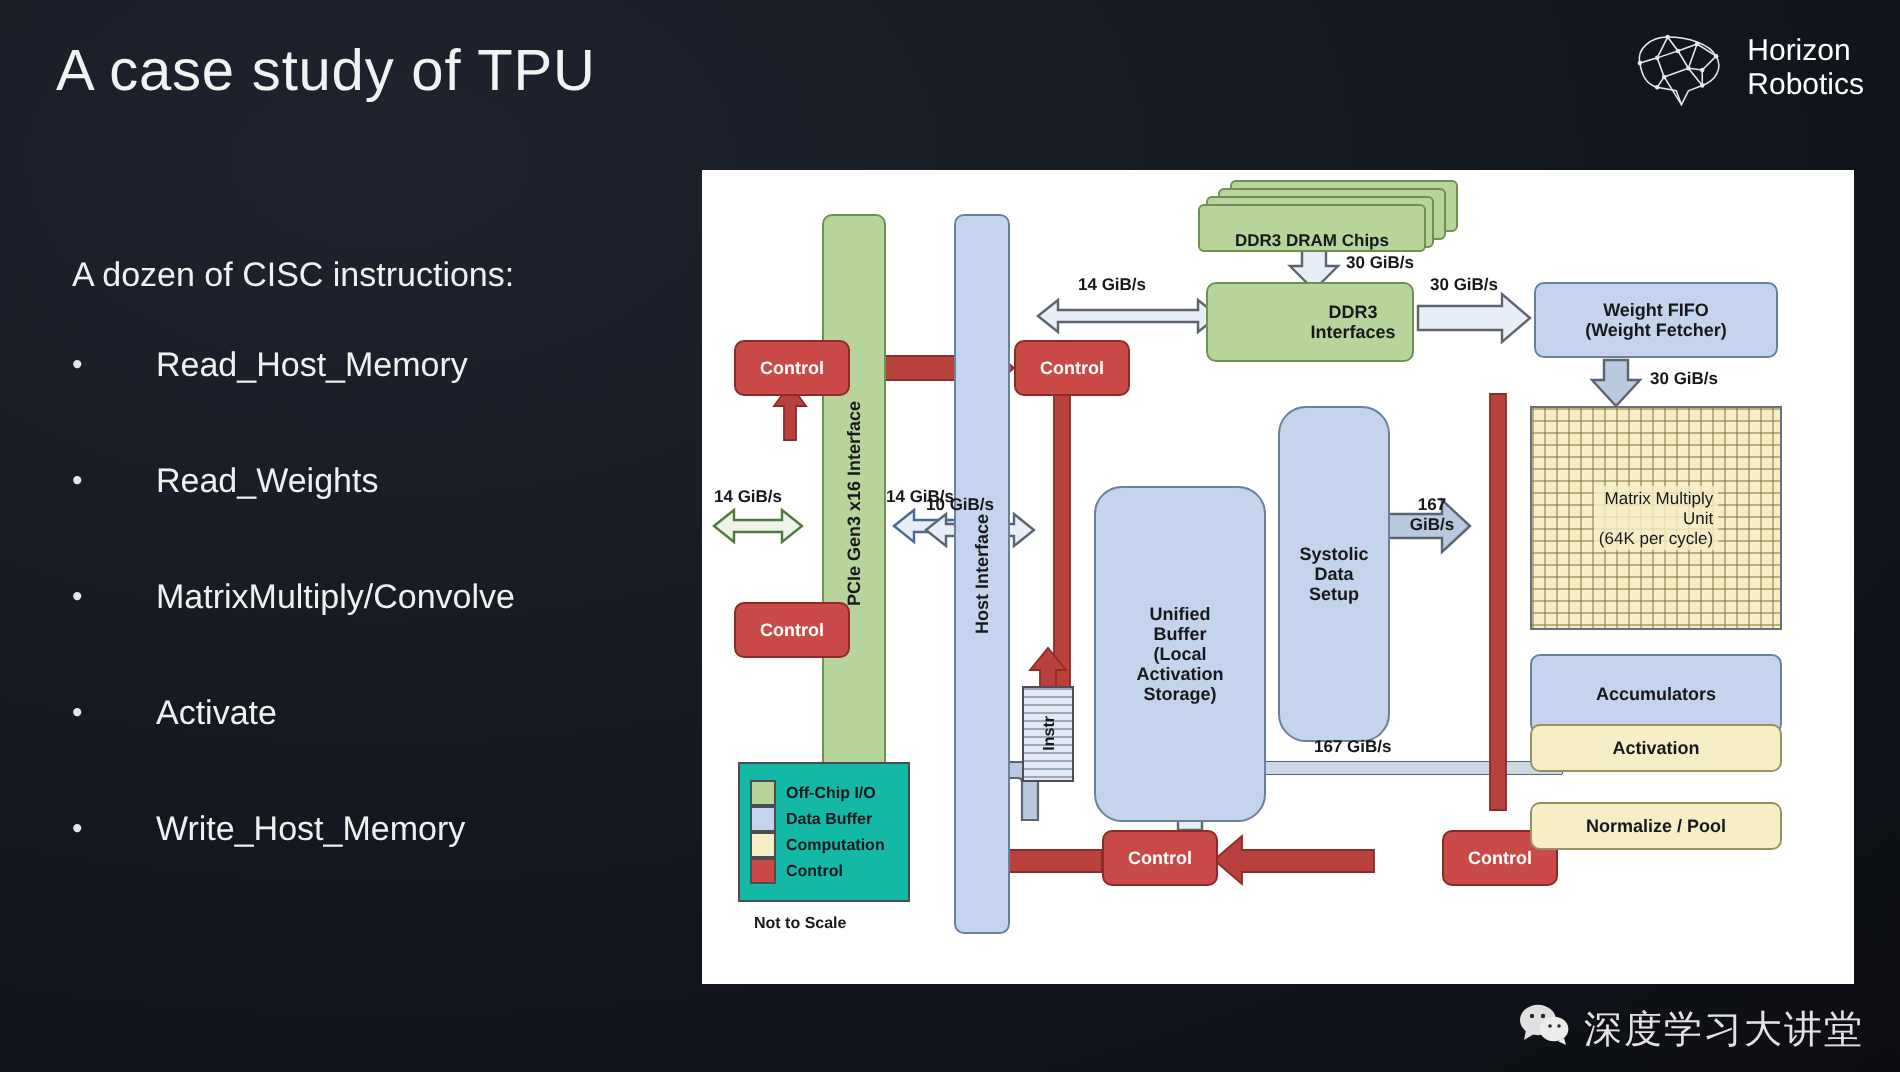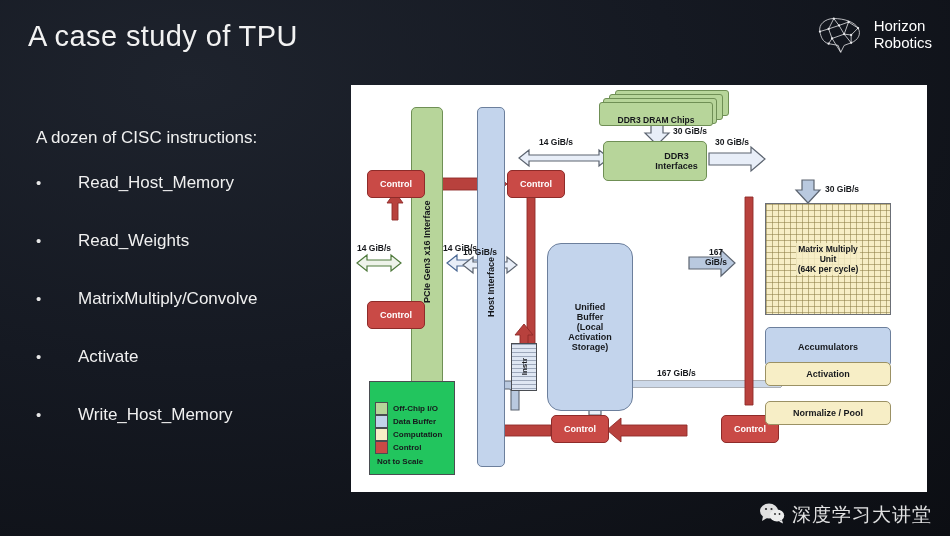--- a/index.html
+++ b/index.html
@@ -78,38 +78,38 @@
     position:absolute;background:#b7d59a;border:1px solid #6f8f55;border-radius:3px;
   }
 
   
   .mmu{
     position:absolute;box-sizing:border-box;
     border:1px solid #6b6f76;background:#f7eec6;
     background-image:
       repeating-linear-gradient(to right, rgba(140,125,70,.55) 0 1px, transparent 1px 6px),
       repeating-linear-gradient(to bottom, rgba(140,125,70,.55) 0 1px, transparent 1px 6px);
-    display:flex;align-items:center;justify-content:center;text-align:center;
-    font-size:8.5px;font-weight:bold;color:#16181c;line-height:1.2;
+    display:flex;align-items:center;justify-content:center;text-align:right;
+    font-size:8.5px;font-weight:normal;color:#16181c;line-height:1.2;
   }
   .mmu span{background:rgba(247,238,198,.82);padding:1px 2px;}
 
   
   .instr{
     position:absolute;box-sizing:border-box;
     border:1px solid #4a4d52;background:#dfe7f3;
     background-image:repeating-linear-gradient(to bottom, rgba(90,105,130,.5) 0 1px, transparent 1px 4px);
     display:flex;align-items:center;justify-content:center;
   }
   .instr b{font-size:8px;writing-mode:vertical-rl;transform:rotate(180deg);color:#16181c;}
 
   
   .legend{
-    position:absolute;box-sizing:border-box;border:1px solid #4a4d52;background:#22c55e;
-    padding:20px 5px;
+    position:absolute;box-sizing:border-box;border:1px solid #4a4d52;background:#14b8a6;
+    padding:8px 5px;
   }
   .lg-row{display:flex;align-items:center;height:13px;}
   .sw{width:11px;height:11px;border:1px solid #4a4d52;margin-right:5px;flex:0 0 11px;}
   .lg-row span{font-size:8px;font-weight:bold;color:#16181c;}
   .nts{position:absolute;font-size:8px;font-weight:bold;color:#16181c;}
 
   
   .wm{
     position:absolute;right:18px;bottom:8px;display:flex;align-items:center;gap:7px;
     opacity:.92;
@@ -282,20 +282,24 @@
         <div class="dram-card" style="left:0px;top:12px;width:112px;height:22px;display:flex;align-items:flex-end;justify-content:center;">
           <span style="font-size:8.5px;font-weight:bold;color:#16181c;">DDR3 DRAM Chips</span>
         </div>
       </div>
 
       <div class="box green" style="left:252px;top:56px;width:104px;height:40px;font-size:9px;white-space:pre-line;padding-left:43px;">
         <span>DDR3
 Interfaces</span>
       </div>
 
+      <div class="box blue" style="left:416px;top:56px;width:122px;height:38px;font-size:9px;white-space:pre-line;">
+        <span>Weight FIFO
+(Weight Fetcher)</span>
+      </div>
 
       <div class="box red" style="left:16px;top:85px;width:58px;height:28px;font-size:9px;">
         <span>Control</span>
       </div>
       <div class="box red" style="left:156px;top:85px;width:58px;height:28px;font-size:9px;">
         <span>Control</span>
       </div>
       <div class="box red" style="left:16px;top:216px;width:58px;height:28px;font-size:9px;">
         <span>Control</span>
       </div>
@@ -307,20 +311,25 @@
       </div>
 
       <div class="box blue" style="left:196px;top:118px;width:86px;height:168px;font-size:9px;white-space:pre-line;border-radius:14px;margin-top:40px;">
         <span>Unified
 Buffer
 (Local
 Activation
 Storage)</span>
       </div>
 
+      <div class="box blue" style="left:288px;top:118px;width:56px;height:168px;font-size:9px;white-space:pre-line;border-radius:14px;">
+        <span>Systolic
+Data
+Setup</span>
+      </div>
 
       <div class="mmu" style="left:414px;top:118px;width:126px;height:112px;white-space:pre-line;">
         <span>Matrix Multiply
 Unit
 (64K per cycle)</span>
       </div>
 
       <div class="box blue" style="left:414px;top:242px;width:126px;height:40px;font-size:9px;">
         <span>Accumulators</span>
       </div>

